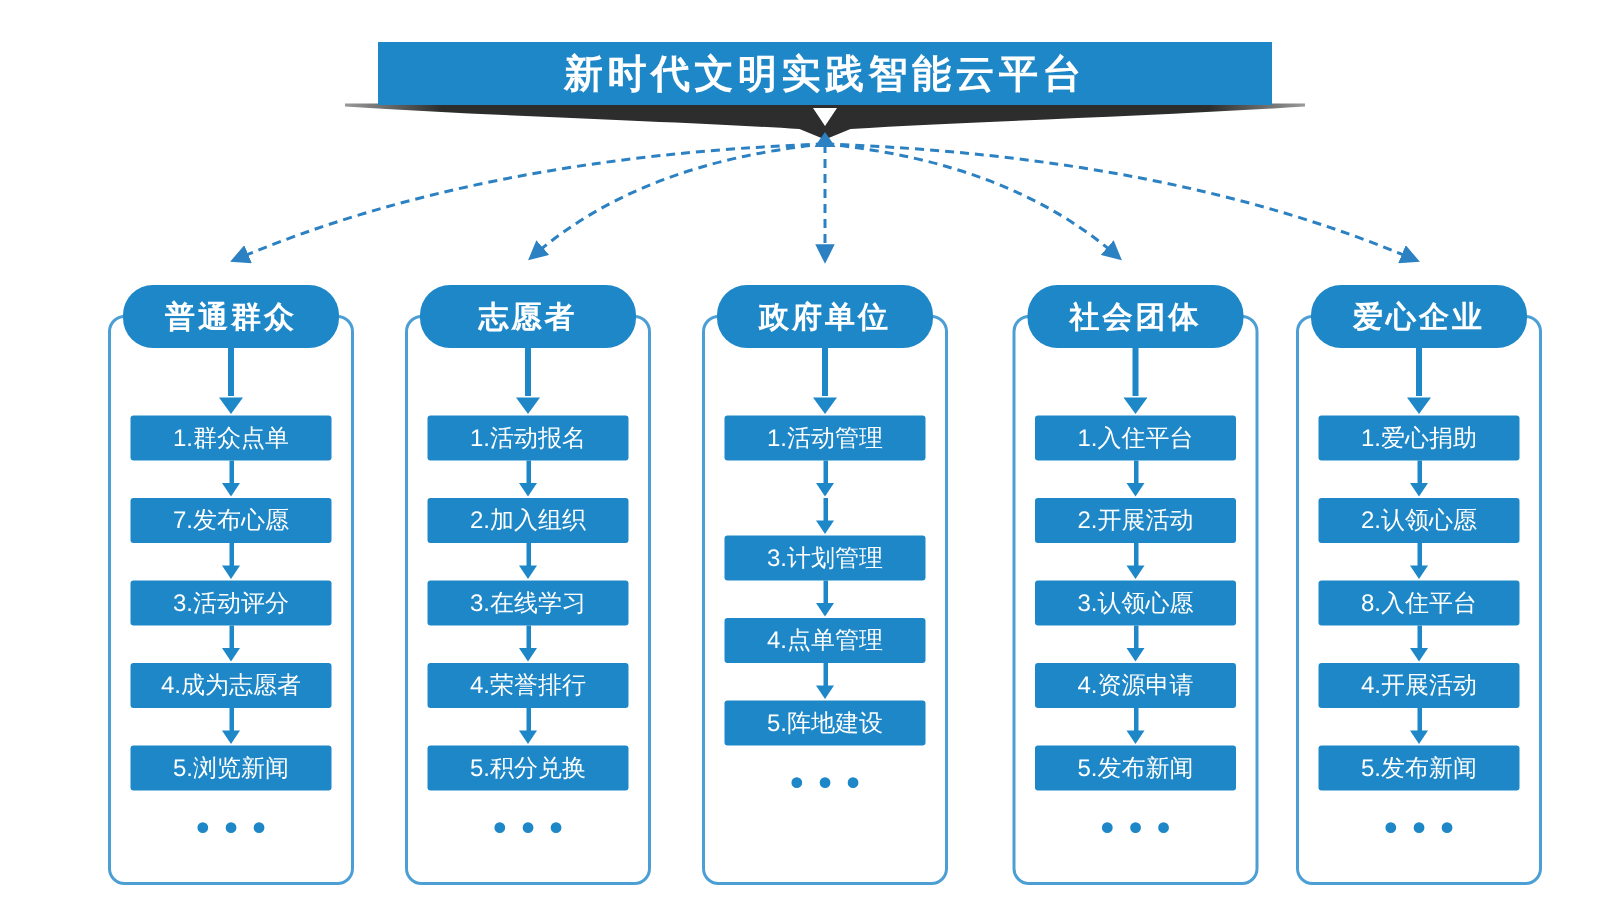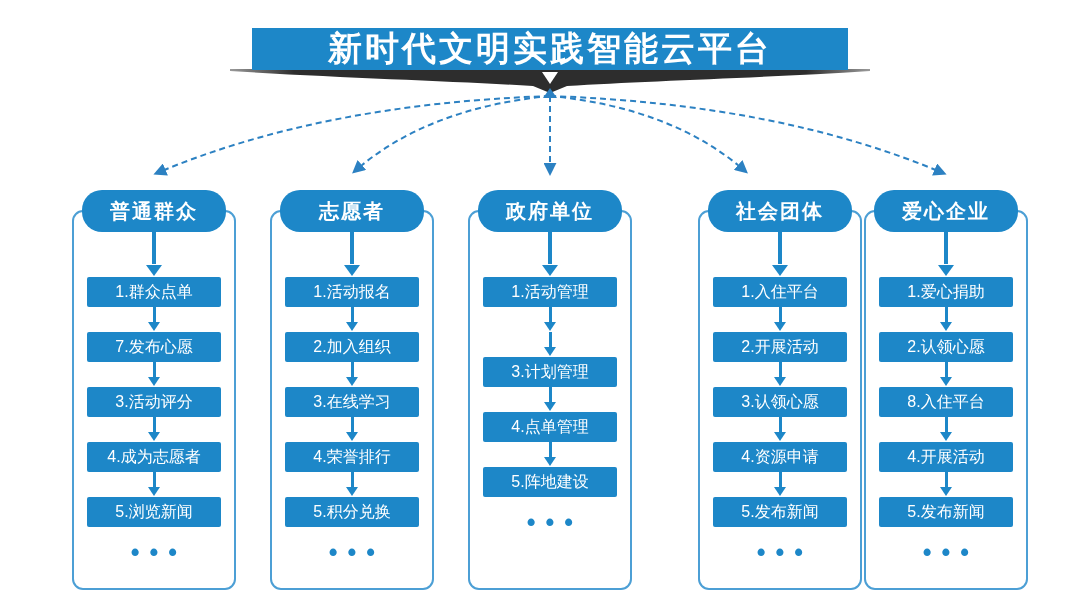--- a/index.html
+++ b/index.html
@@ -18,21 +18,21 @@
     overflow:hidden;
   }
   
   .title-banner{
     position:absolute;left:252px;top:28px;width:596px;height:42px;
     background:var(--blue);
     display:flex;align-items:center;justify-content:center;
     z-index:3;
   }
   .title-banner span{
-    color:#fff;font-size:34px;font-weight:bold;letter-spacing:3px;
+    color:#fff;font-size:26px;font-weight:bold;letter-spacing:3px;
     white-space:nowrap;
   }
   
   .overlay{
     position:absolute;left:0;top:0;width:1080px;height:611px;
     z-index:1;pointer-events:none;
   }
   
   .column{
     position:absolute;top:190px;width:166px;height:412px;
@@ -162,21 +162,21 @@
     <div class="v-arrow"></div>
     <div class="v-arrow"></div>
     <div class="step">3.计划管理</div>
     <div class="v-arrow"></div>
     <div class="step">4.点单管理</div>
     <div class="v-arrow"></div>
     <div class="step">5.阵地建设</div>
     <div class="dots">•••</div>
   </div>
 
-  <div class="column" style="left:697px">
+  <div class="column" style="left:674px">
     <div class="col-outline"></div>
     <div class="col-header">社会团体</div>
     <div class="v-arrow big"></div>
     <div class="step">1.入住平台</div>
     <div class="v-arrow"></div>
     <div class="step">2.开展活动</div>
     <div class="v-arrow"></div>
     <div class="step">3.认领心愿</div>
     <div class="v-arrow"></div>
     <div class="step">4.资源申请</div>

